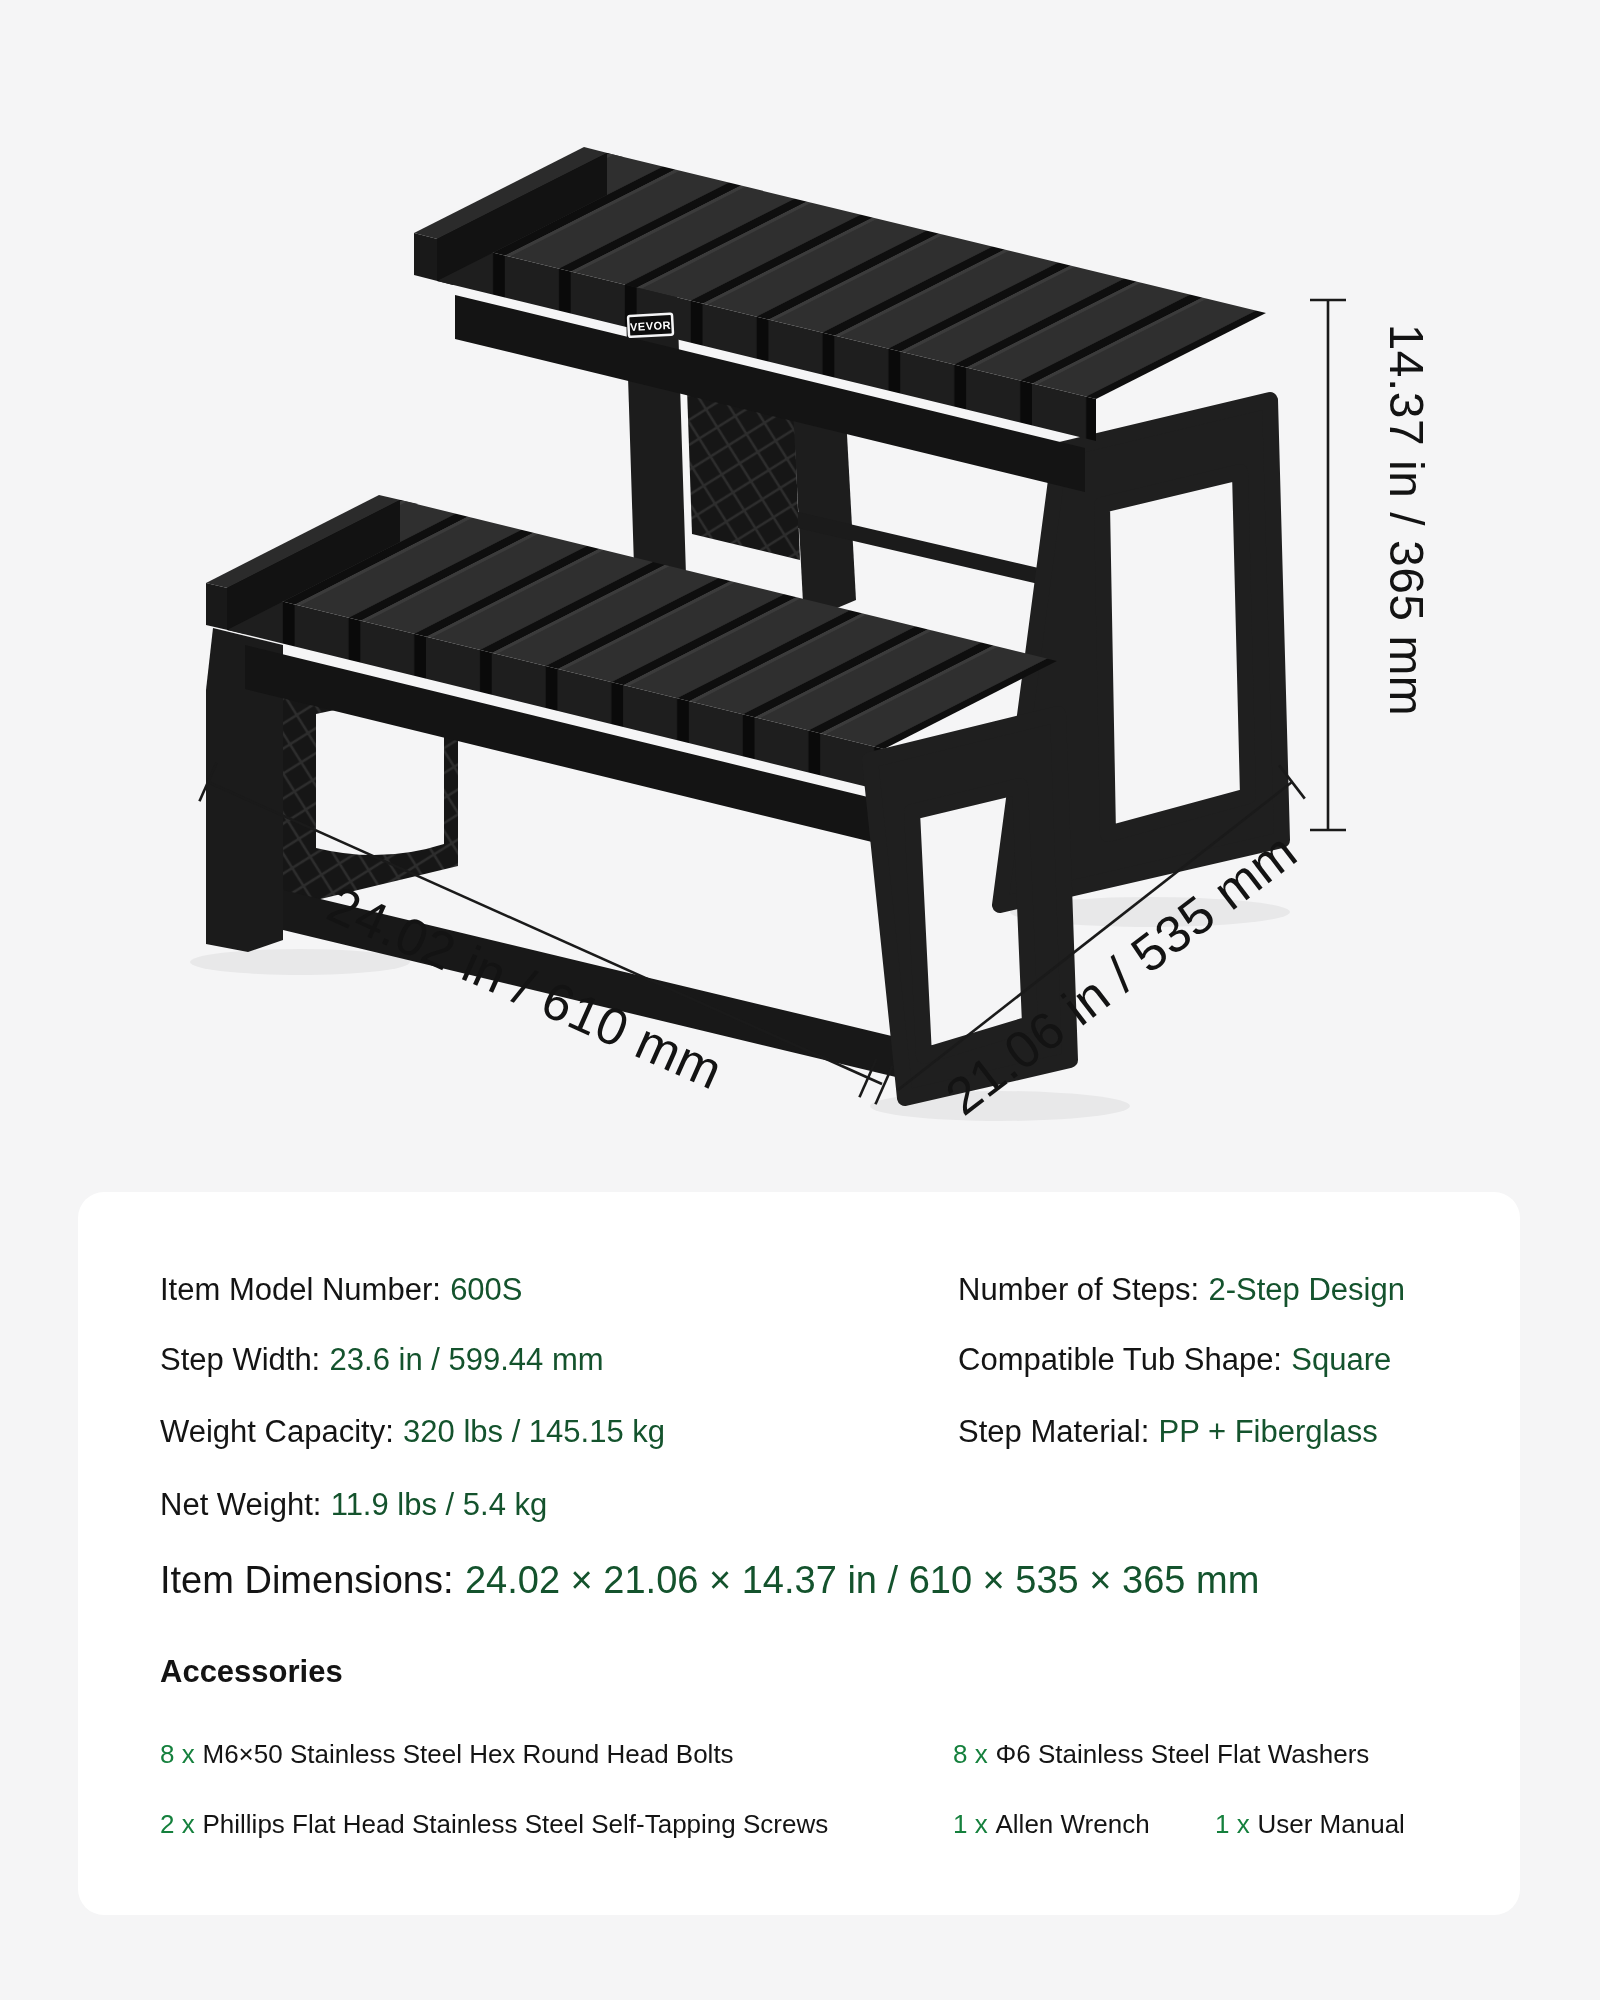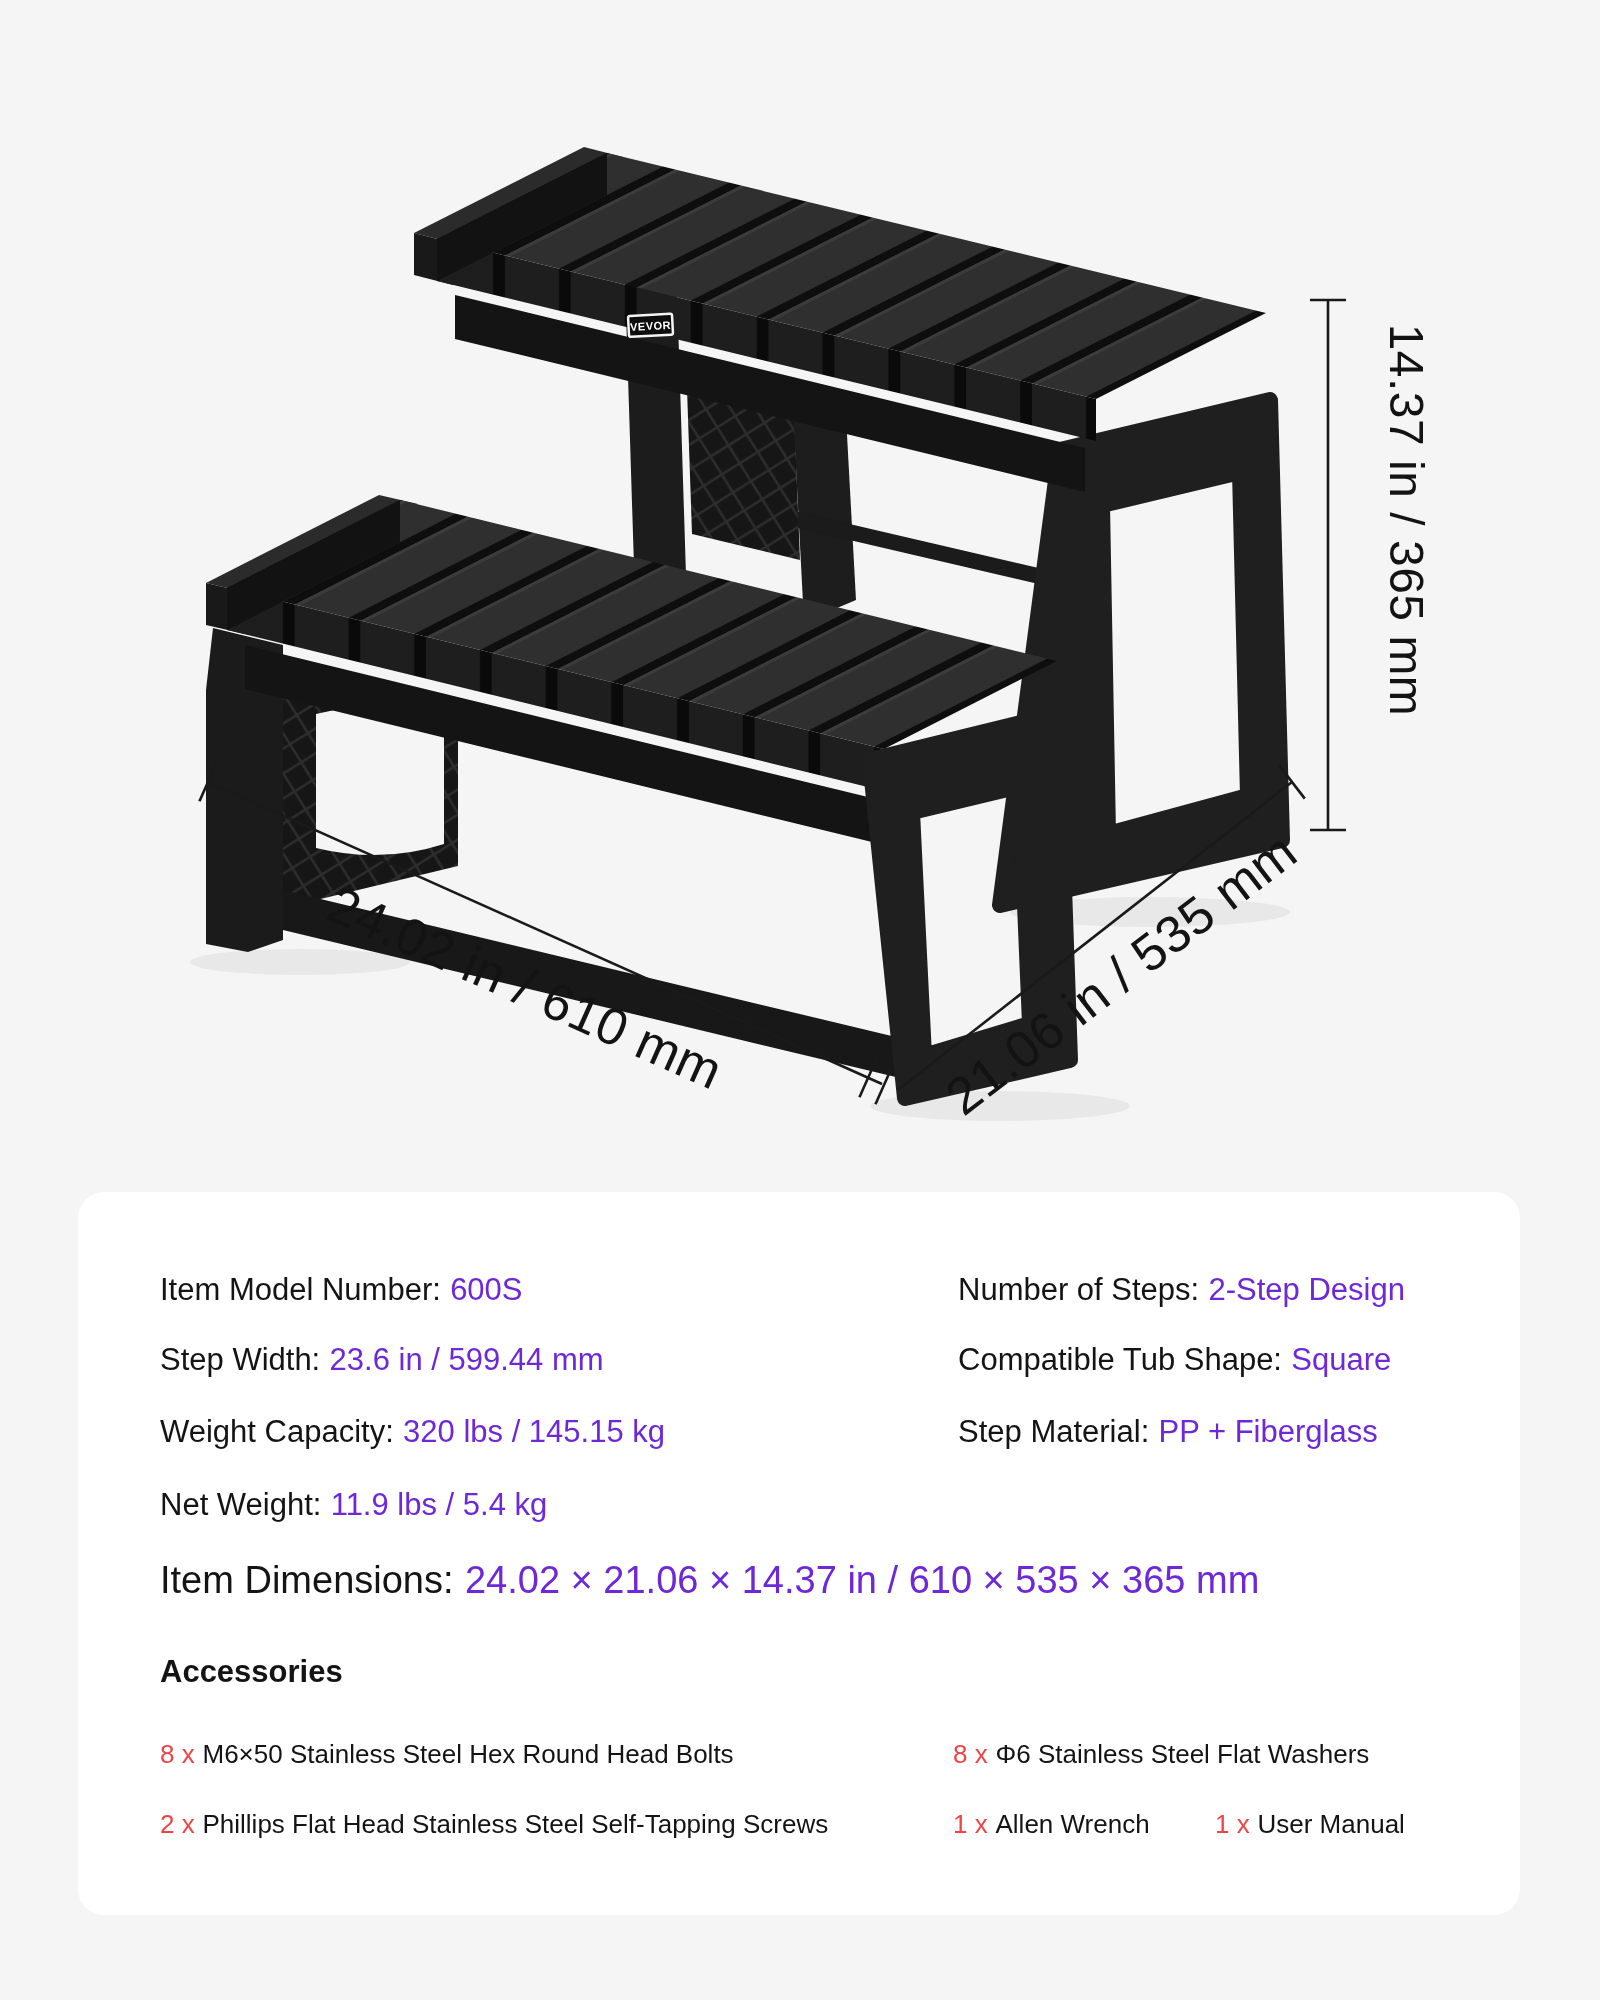--- a/index.html
+++ b/index.html
@@ -32,22 +32,22 @@
     transform:translateY(-50%);
     color:#141414;
   }
   .spec  { font-size:31px; }
   .dimsrow { font-size:38px; }
   .acc   { font-size:26px; }
   .heading {
     position:absolute; transform:translateY(-50%);
     font-size:31px; font-weight:bold; white-space:nowrap;
   }
-  .val { color:#6d28d9; margin-left:0.30em; }
-  .qty { color:#ef4444; margin-right:0.30em; }
+  .val { color:#14532d; margin-left:0.30em; }
+  .qty { color:#15803d; margin-right:0.30em; }
 
   .vevor-tag-text {
     font-family:"Liberation Sans", sans-serif;
     font-size:11px; font-weight:bold; fill:#ffffff;
     letter-spacing:0.5px; text-anchor:middle;
   }
 </style>
 </head>
 <body>
 

